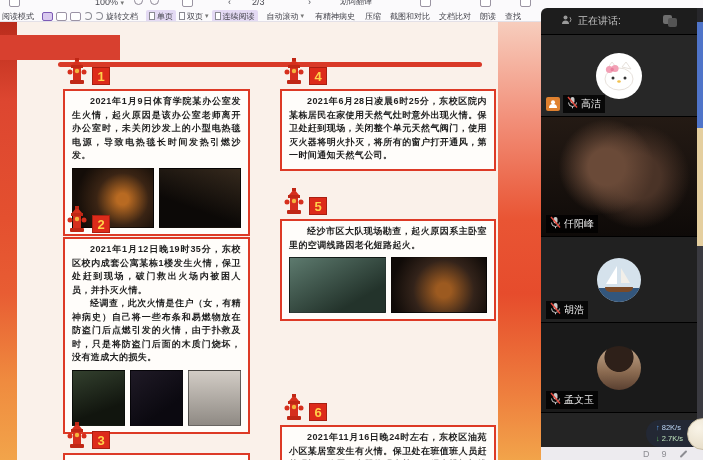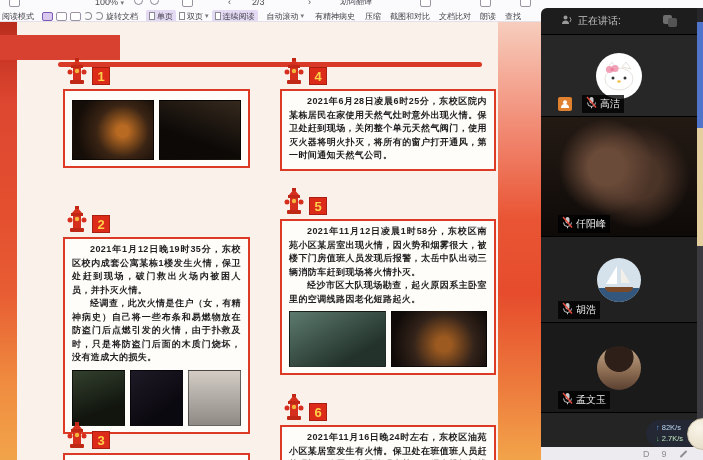--- a/index.html
+++ b/index.html
@@ -59,21 +59,21 @@
   .hdr-ic + .hdr-ic { margin-left:-4px; background:#545454; margin-top:3px; }
   .thumb { position:relative; width:100%; border-top:1px solid #000; display:flex; align-items:center; justify-content:center; }
   .t1 { height:82px; background:#272727; }
   .t2 { height:120px; background:
         radial-gradient(circle at 42% 42%, #6a4a38 0 16%, rgba(0,0,0,0) 42%),
         radial-gradient(circle at 62% 50%, #4a3327 0 20%, rgba(0,0,0,0) 46%),
         linear-gradient(#241a14,#0e0a08); }
   .t3 { height:86px; background:#212121; }
   .t4 { height:90px; background:#1a1a1a;justify-content:center; }
   .t5 { height:59px; background:#242424; }
-  .name-row { position:absolute; left:17px; bottom:3px; display:flex; align-items:center; gap:10px; }
+  .name-row { position:absolute; left:5px; bottom:3px; display:flex; align-items:center; gap:3px; }
   .host-badge { width:14px; height:14px; background:#e0812f; border-radius:2px; display:flex; align-items:center; justify-content:center; }
   .name-chip { display:inline-flex; align-items:center; gap:3px; background:rgba(0,0,0,.78); padding:1px 4px; }
   .name-chip span { color:#ededed; font-size:10px; line-height:12px; }
   .avatar { border-radius:50%; }
   .av-kitty { width:46px; height:46px; background:#fff; position:relative; }
   .av-sail { width:44px; height:44px; background:#d5e2ec; position:relative; overflow:hidden; }
   .sea { position:absolute; bottom:0; left:0; width:100%; height:30%; background:#33567c; }
   .sail-a { position:absolute; left:9px; top:8px; width:0; height:0; border-right:11px solid #fff; border-top:18px solid transparent; }
   .sail-b { position:absolute; left:24px; top:10px; width:0; height:0; border-left:9px solid #f2efe9; border-top:15px solid transparent; }
   .hull { position:absolute; left:8px; top:29px; width:28px; height:5px; background:#7a4a28; border-radius:0 0 8px 8px; }
@@ -174,20 +174,21 @@
               <path d="M10 1l5 6H5z" fill="#d62f1d"></path>
               <rect x="8" y="0" width="4" height="3" fill="#c02715"></rect>
               <circle cx="3" cy="14" r="2.5" fill="#d62f1d"></circle>
               <circle cx="17" cy="14" r="2.5" fill="#d62f1d"></circle>
               <rect x="3" y="22" width="14" height="4" rx="1" fill="#c02715"></rect>
               <circle cx="10" cy="13" r="2.2" fill="#f3b63e"></circle>
             </svg></span>
         <span class="badge">1</span>
       </div>
       <div class="sec-box">
+        <p>2021年1月9日体育学院某办公室发生火情，起火原因是该办公室老师离开办公室时，未关闭沙发上的小型电热毯电源，导致电热毯长时间发热引燃沙发。</p>
         <div class="photos">
           <div class="ph ph-fire"></div>
           <div class="ph ph-dark"></div>
         </div>
       </div>
     </div>
 
     <div class="sec" style="left:63px; top:184px; width:187px;">
       <div class="sec-head">
         <span><svg width="20" height="26" viewBox="0 0 20 26">
@@ -259,21 +260,20 @@
               <path d="M10 1l5 6H5z" fill="#d62f1d"></path>
               <rect x="8" y="0" width="4" height="3" fill="#c02715"></rect>
               <circle cx="3" cy="14" r="2.5" fill="#d62f1d"></circle>
               <circle cx="17" cy="14" r="2.5" fill="#d62f1d"></circle>
               <rect x="3" y="22" width="14" height="4" rx="1" fill="#c02715"></rect>
               <circle cx="10" cy="13" r="2.2" fill="#f3b63e"></circle>
             </svg></span>
         <span class="badge">5</span>
       </div>
       <div class="sec-box">
-        <p>2021年11月12日凌晨1时58分，东校区南苑小区某居室出现火情，因火势和烟雾很大，被楼下门房值班人员发现后报警，太岳中队出动三辆消防车赶到现场将火情扑灭。</p>
         <p>经沙市区大队现场勘查，起火原因系主卧室里的空调线路因老化短路起火。</p>
         <div class="photos">
           <div class="ph ph-teal" style="height:56px;"></div>
           <div class="ph ph-glow" style="height:56px;"></div>
         </div>
       </div>
     </div>
 
     <div class="sec" style="left:280px; top:372px; width:216px;">
       <div class="sec-head">

